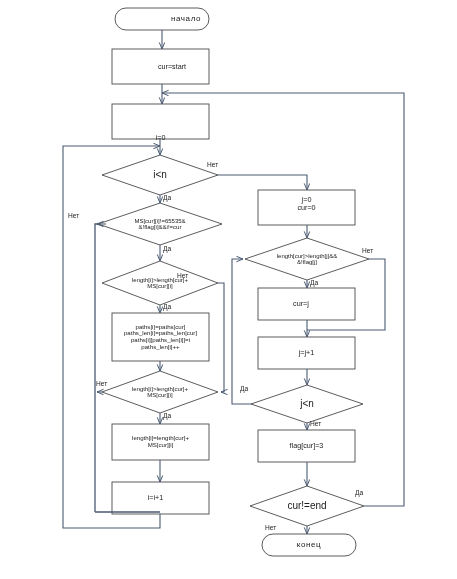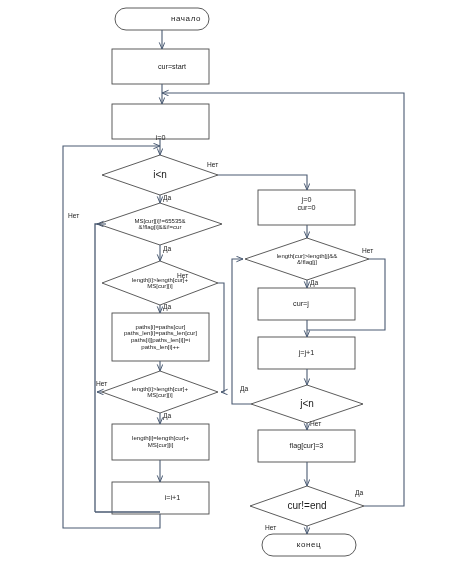--- a/index.html
+++ b/index.html
@@ -117,21 +117,21 @@
 paths_len[i]=paths_len[cur]
 paths[i][paths_len[i]]=i
 paths_len[i]++</div>
 
   <div class="node-label lbl-dec" style="left:112px;top:381px;width:96px;height:22px;">length[i]&gt;length[cur]+
 MS[cur][i]</div>
 
   <div class="node-label lbl-proc-sm" style="left:112px;top:424px;width:97px;height:36px;">length[i]=length[cur]+
 MS[cur][i]</div>
 
-  <div class="node-label lbl-proc" style="left:112px;top:482px;width:87px;height:32px;padding-left:17px;">i=i+1</div>
+  <div class="node-label lbl-proc" style="left:112px;top:482px;width:87px;height:32px;">i=i+1</div>
 
   <div class="node-label lbl-proc" style="left:258px;top:190px;width:97px;height:28px;">j=0
 cur=0</div>
 
   <div class="node-label lbl-dec" style="left:257px;top:248px;width:100px;height:22px;">length[cur]&gt;length[j]&amp;&amp;
 &amp;!flag[j]</div>
 
   <div class="node-label lbl-proc" style="left:258px;top:288px;width:86px;height:32px;">cur=j</div>
 
   <div class="node-label lbl-proc" style="left:258px;top:337px;width:97px;height:32px;">j=j+1</div>

